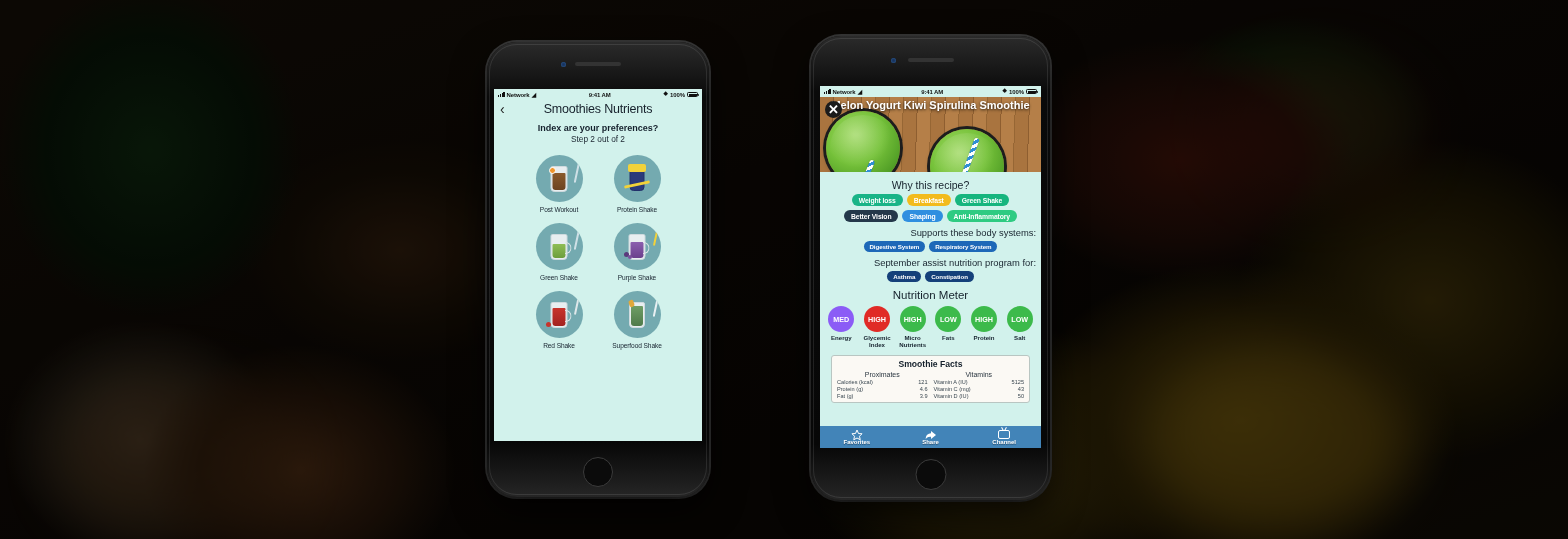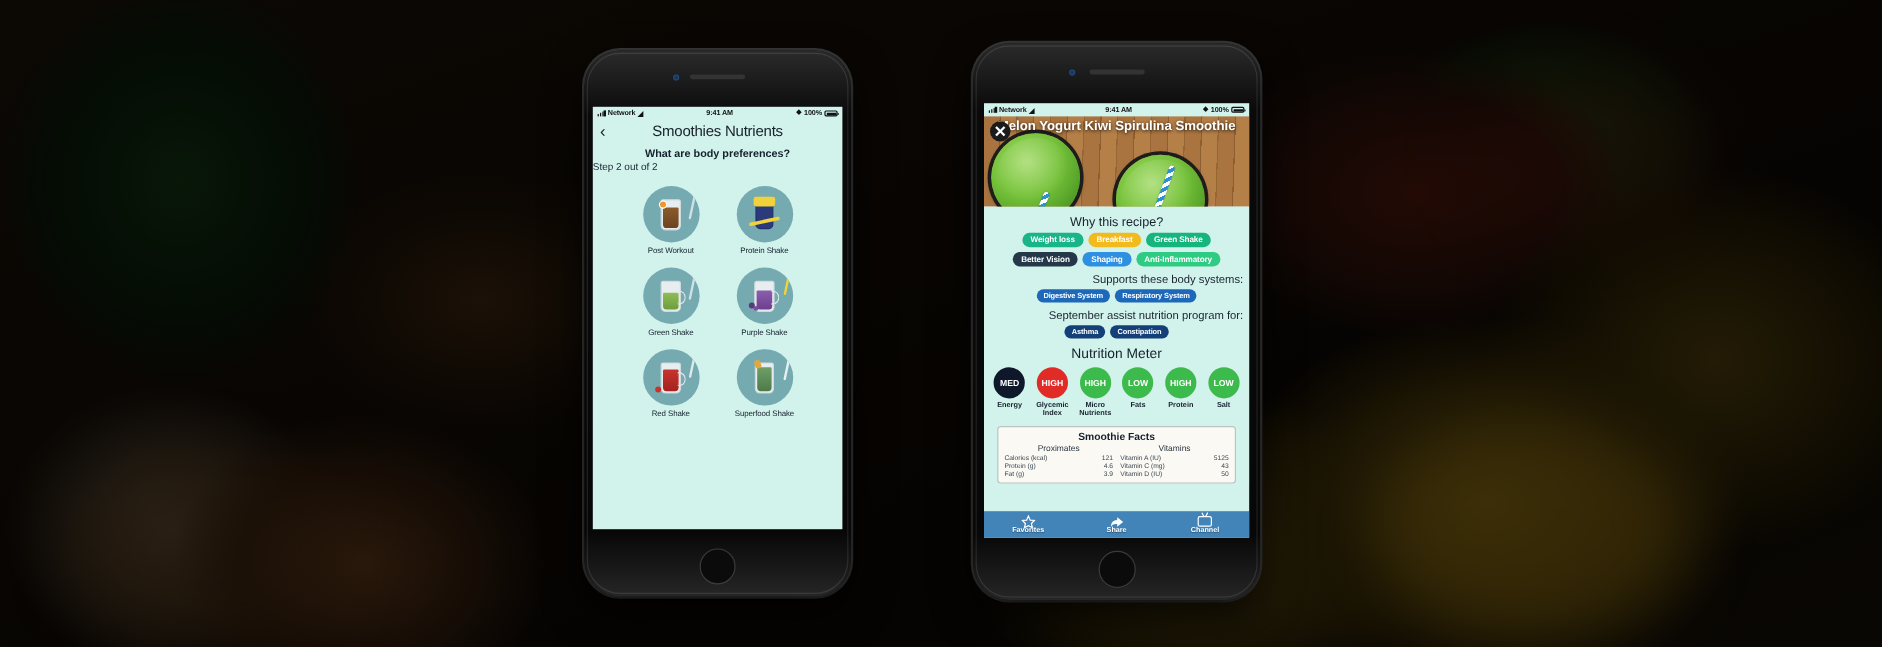--- a/index.html
+++ b/index.html
@@ -95,21 +95,21 @@
   }
   .back-arrow {
     font-size:14px; color:#1c1c1c; line-height:1; font-weight:300;
     width:14px;
   }
   .nav-title {
     flex:1; text-align:center; font-size:12.5px; color:#16202b;
     margin-left:-14px; letter-spacing:-.2px;
   }
   .prefs-q { text-align:center; font-size:9px; font-weight:bold; color:#14202c; margin-top:4px; }
-  .prefs-step { text-align:left; font-size:8.3px; color:#1b2530; margin-top:1px; }
+  .prefs-step { text-align:center; font-size:8.3px; color:#1b2530; margin-top:1px; }
 
   .opt-grid {
     display:grid; grid-template-columns:1fr 1fr;
     row-gap:10px; margin-top:11px; padding:0 26px;
   }
   .opt { text-align:center; }
   .opt-circle {
     width:47px; height:47px; border-radius:50%;
     background:#74aab0; margin:0 auto;
     position:relative; overflow:hidden;
@@ -257,21 +257,21 @@
         <span>100%</span>
         <span class="batt"></span>
       </div>
     </div>
 
     <div class="navbar">
       <div class="back-arrow">‹</div>
       <div class="nav-title">Smoothies Nutrients</div>
     </div>
 
-    <div class="prefs-q">What are body preferences?</div>
+    <div class="prefs-q">Index are your preferences?</div>
     <div class="prefs-step">Step 2 out of 2</div>
 
     <div class="opt-grid">
 
       <div class="opt">
         <div class="opt-circle">
           <div class="glass">
               <div class="fill" style="height:17px;background:linear-gradient(180deg,#8a5a2c,#6d4420);"></div>
             </div>
           <div class="straw" style="background:#cfe0e6;right:4px;top:6px;height:22px;"></div>
@@ -399,21 +399,21 @@
       <div class="sec-sub">September assist nutrition program for:</div>
       <div class="pills">
         <span class="pill sm" style="background:#14407a">Asthma</span>
         <span class="pill sm" style="background:#14407a">Constipation</span>
       </div>
 
       <div class="sec-title big">Nutrition Meter</div>
 
       <div class="meters">
         <div class="meter">
-          <div class="meter-circle" style="background:#0f172a">MED</div>
+          <div class="meter-circle" style="background:#8b5cf6">MED</div>
           <div class="meter-label">Energy</div>
         </div>
         <div class="meter">
           <div class="meter-circle" style="background:#e02b26">HIGH</div>
           <div class="meter-label">Glycemic Index</div>
         </div>
         <div class="meter">
           <div class="meter-circle" style="background:#3cba4b">HIGH</div>
           <div class="meter-label">Micro Nutrients</div>
         </div>

